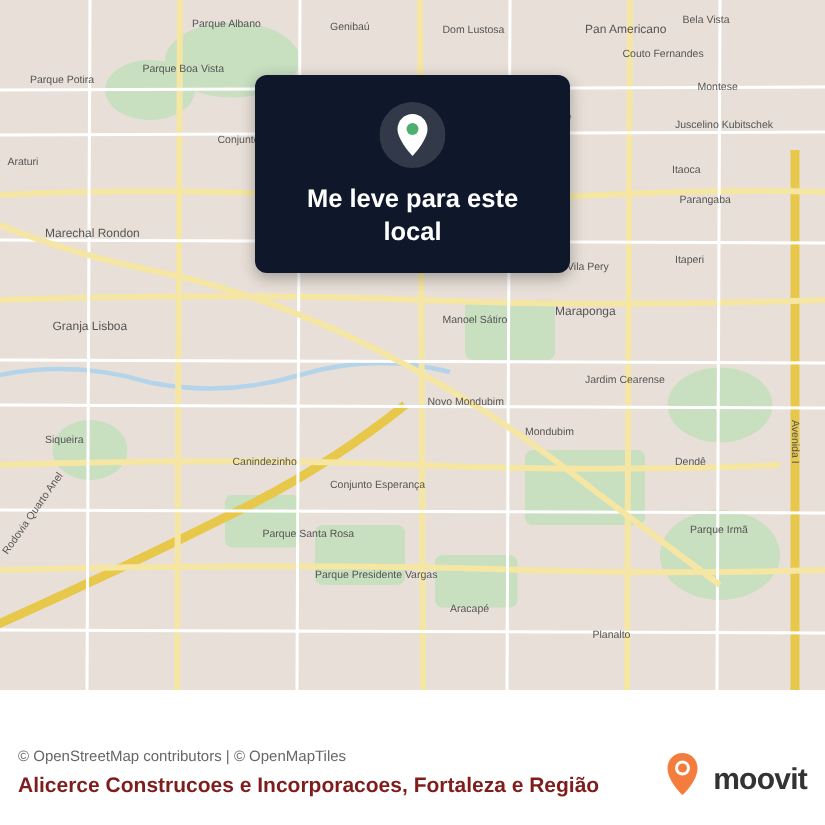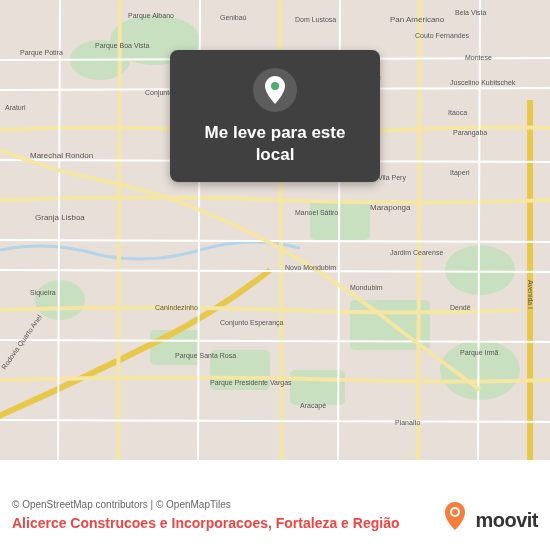--- a/index.html
+++ b/index.html
@@ -27,21 +27,21 @@
       height: 100%;
     }
 
     
     .location-card {
       position: absolute;
       top: 50px;
       left: 50%;
       transform: translateX(-50%);
       width: 210px;
-      background: #404040;
+      background: #0f172a;
       border-radius: 8px;
       display: flex;
       flex-direction: column;
       align-items: center;
       padding: 18px 20px 16px;
       box-shadow: 0 3px 10px rgba(0,0,0,0.3);
       z-index: 10;
     }
 
     .location-pin {
@@ -75,21 +75,21 @@
 
     .attribution-text {
       font-size: 10px;
       color: #666;
       margin-bottom: 4px;
     }
 
     .location-title {
       font-size: 14px;
       font-weight: 600;
-      color: #ef4444;
+      color: #7f1d1d;
       line-height: 1.3;
     }
 
     .moovit-logo {
       display: flex;
       align-items: flex-end;
       gap: 4px;
       flex-shrink: 0;
     }
 

